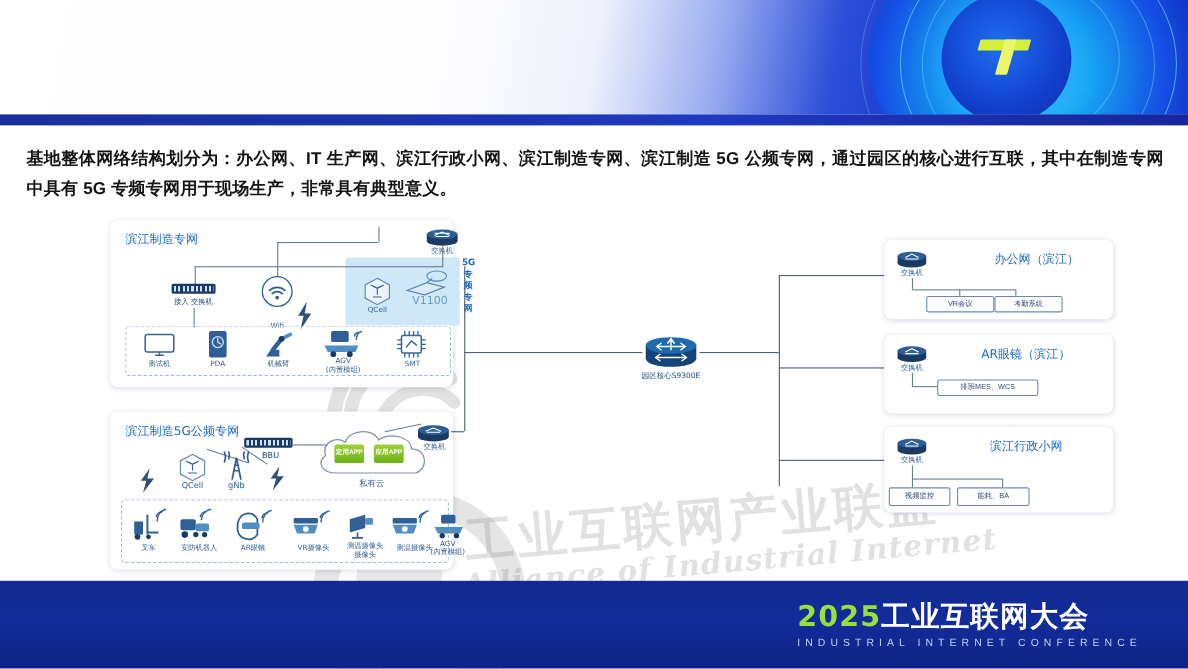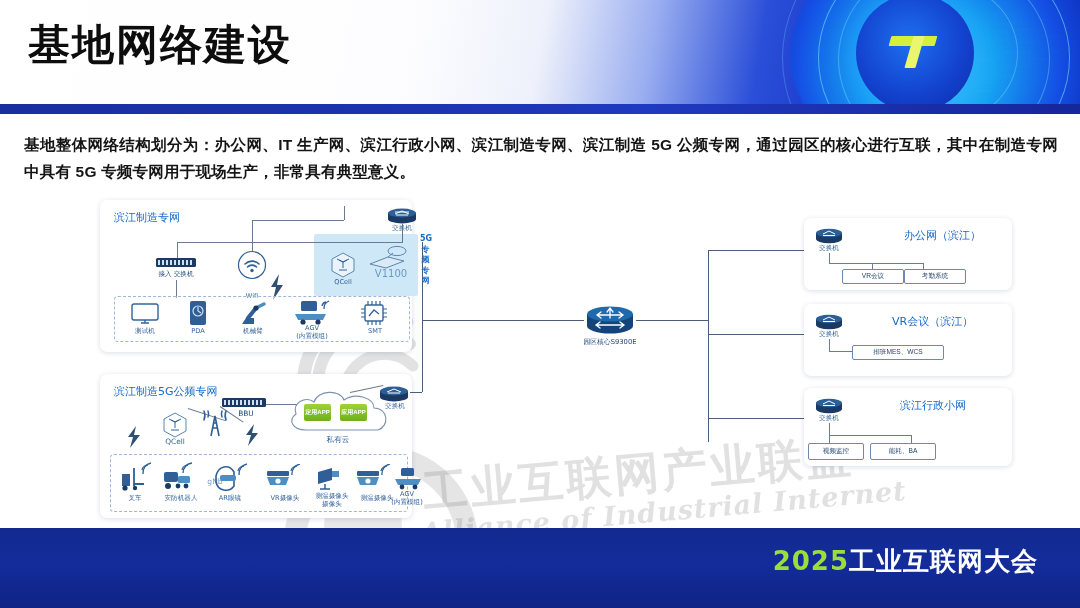--- a/index.html
+++ b/index.html
@@ -126,21 +126,20 @@
     <div class="hdr-glow"></div>
     <div class="hdr-ring r4"></div>
     <div class="hdr-ring r1"></div>
     <div class="hdr-ring r2"></div>
     <div class="hdr-ring r3"></div>
     <div class="hdr-arc"></div>
     <div class="hdr-T"></div>
   </div>
   <div class="header-bar"></div>
 
-  <div class="page-title">基地网络建设</div>
 
   <div class="body-text">基地整体网络结构划分为：办公网、IT 生产网、滨江行政小网、滨江制造专网、滨江制造 5G 公频专网，通过园区的核心进行互联，其中在制造专网中具有 5G 专频专网用于现场生产，非常具有典型意义。</div>
 
   <div class="diagram">
 
     <div class="wm-gear"></div>
     <div class="wm-wifi">
       <svg width="160" height="160" viewBox="0 0 160 160">
         <g fill="none" stroke="rgba(125,125,125,.22)" stroke-width="13" stroke-linecap="round">
           <path d="M30 125 A70 70 0 0 1 125 30"></path>
@@ -322,21 +321,21 @@
         <path d="M11 28 L15 8 L19 28" stroke="#2f5f96" stroke-width="1.6" fill="none"></path>
         <path d="M12 20 L18 20 M13 15 L17 15" stroke="#2f5f96" stroke-width="1.3"></path>
         <g fill="none" stroke="#2f5f96" stroke-width="1.5" stroke-linecap="round">
           <path d="M9 7 A8 8 0 0 0 9 1" transform="translate(-1,2)"></path>
           <path d="M21 7 A8 8 0 0 1 21 1" transform="translate(1,2)"></path>
           <path d="M6 9 A12 12 0 0 0 6 0" transform="translate(-2,3)"></path>
           <path d="M24 9 A12 12 0 0 1 24 0" transform="translate(2,3)"></path>
         </g>
       </svg>
     </div>
-    <div class="lbl" style="left:106px;top:242px;width:34px;font-size:7.6px;margin-top:40px;">gNb</div>
+    <div class="lbl" style="left:106px;top:242px;width:34px;font-size:7.6px;">gNb</div>
 
     <div style="position:absolute;left:34px;top:230px;">
       <svg width="16" height="22" viewBox="0 0 16 22">
           <path d="M10 0 L2 11 L7 11 L4 22 L14 9 L8 9 Z" fill="#2f4f73"></path>
         </svg>
     </div>
     <div style="position:absolute;left:152px;top:228px;">
       <svg width="16" height="22" viewBox="0 0 16 22">
           <path d="M10 0 L2 11 L7 11 L4 22 L14 9 L8 9 Z" fill="#2f4f73"></path>
         </svg>
@@ -488,21 +487,21 @@
     <div class="ln lnv" style="left:780px;top:67px;height:6px;"></div>
     <div class="ln lnv" style="left:831px;top:67px;height:6px;"></div>
     <div class="box" style="left:750px;top:73px;width:60px;height:13px;">
       <span>VR会议</span>
     </div>
     <div class="box" style="left:812px;top:73px;width:60px;height:13px;">
       <span>考勤系统</span>
     </div>
 
     <div class="panel" style="left:712px;top:108px;width:208px;height:72px;"></div>
-    <div class="panel-title" style="left:800px;top:118px;">VR会议（滨江）</div>
+    <div class="panel-title" style="left:800px;top:118px;">AR眼镜（滨江）</div>
     <div style="position:absolute;left:722px;top:118px;">
       <svg width="30" height="16" viewBox="0 0 30 16">
         <ellipse cx="15" cy="11" rx="13" ry="4.2" fill="#1b3a63"></ellipse>
         <rect x="2" y="5" width="26" height="6" fill="#1b3a63"></rect>
         <ellipse cx="15" cy="5" rx="13" ry="4.2" fill="#2c5f96"></ellipse>
         <g stroke="#fff" stroke-width="1" fill="none">
             <path d="M9 6 L15 3 L21 6 M9 7.5 L21 7.5"></path>
           </g>
       </svg>
     </div>
@@ -537,15 +536,16 @@
       <span>能耗、BA</span>
     </div>
 
   </div>
 
   <div class="footer"></div>
   <div class="logo">
     <div class="logo-main">
       <span class="yr">2025</span><span class="cn">工业互联网大会</span>
     </div>
+    <div class="logo-sub">INDUSTRIAL INTERNET CONFERENCE</div>
   </div>
 
 </div>
 
 </body></html>

